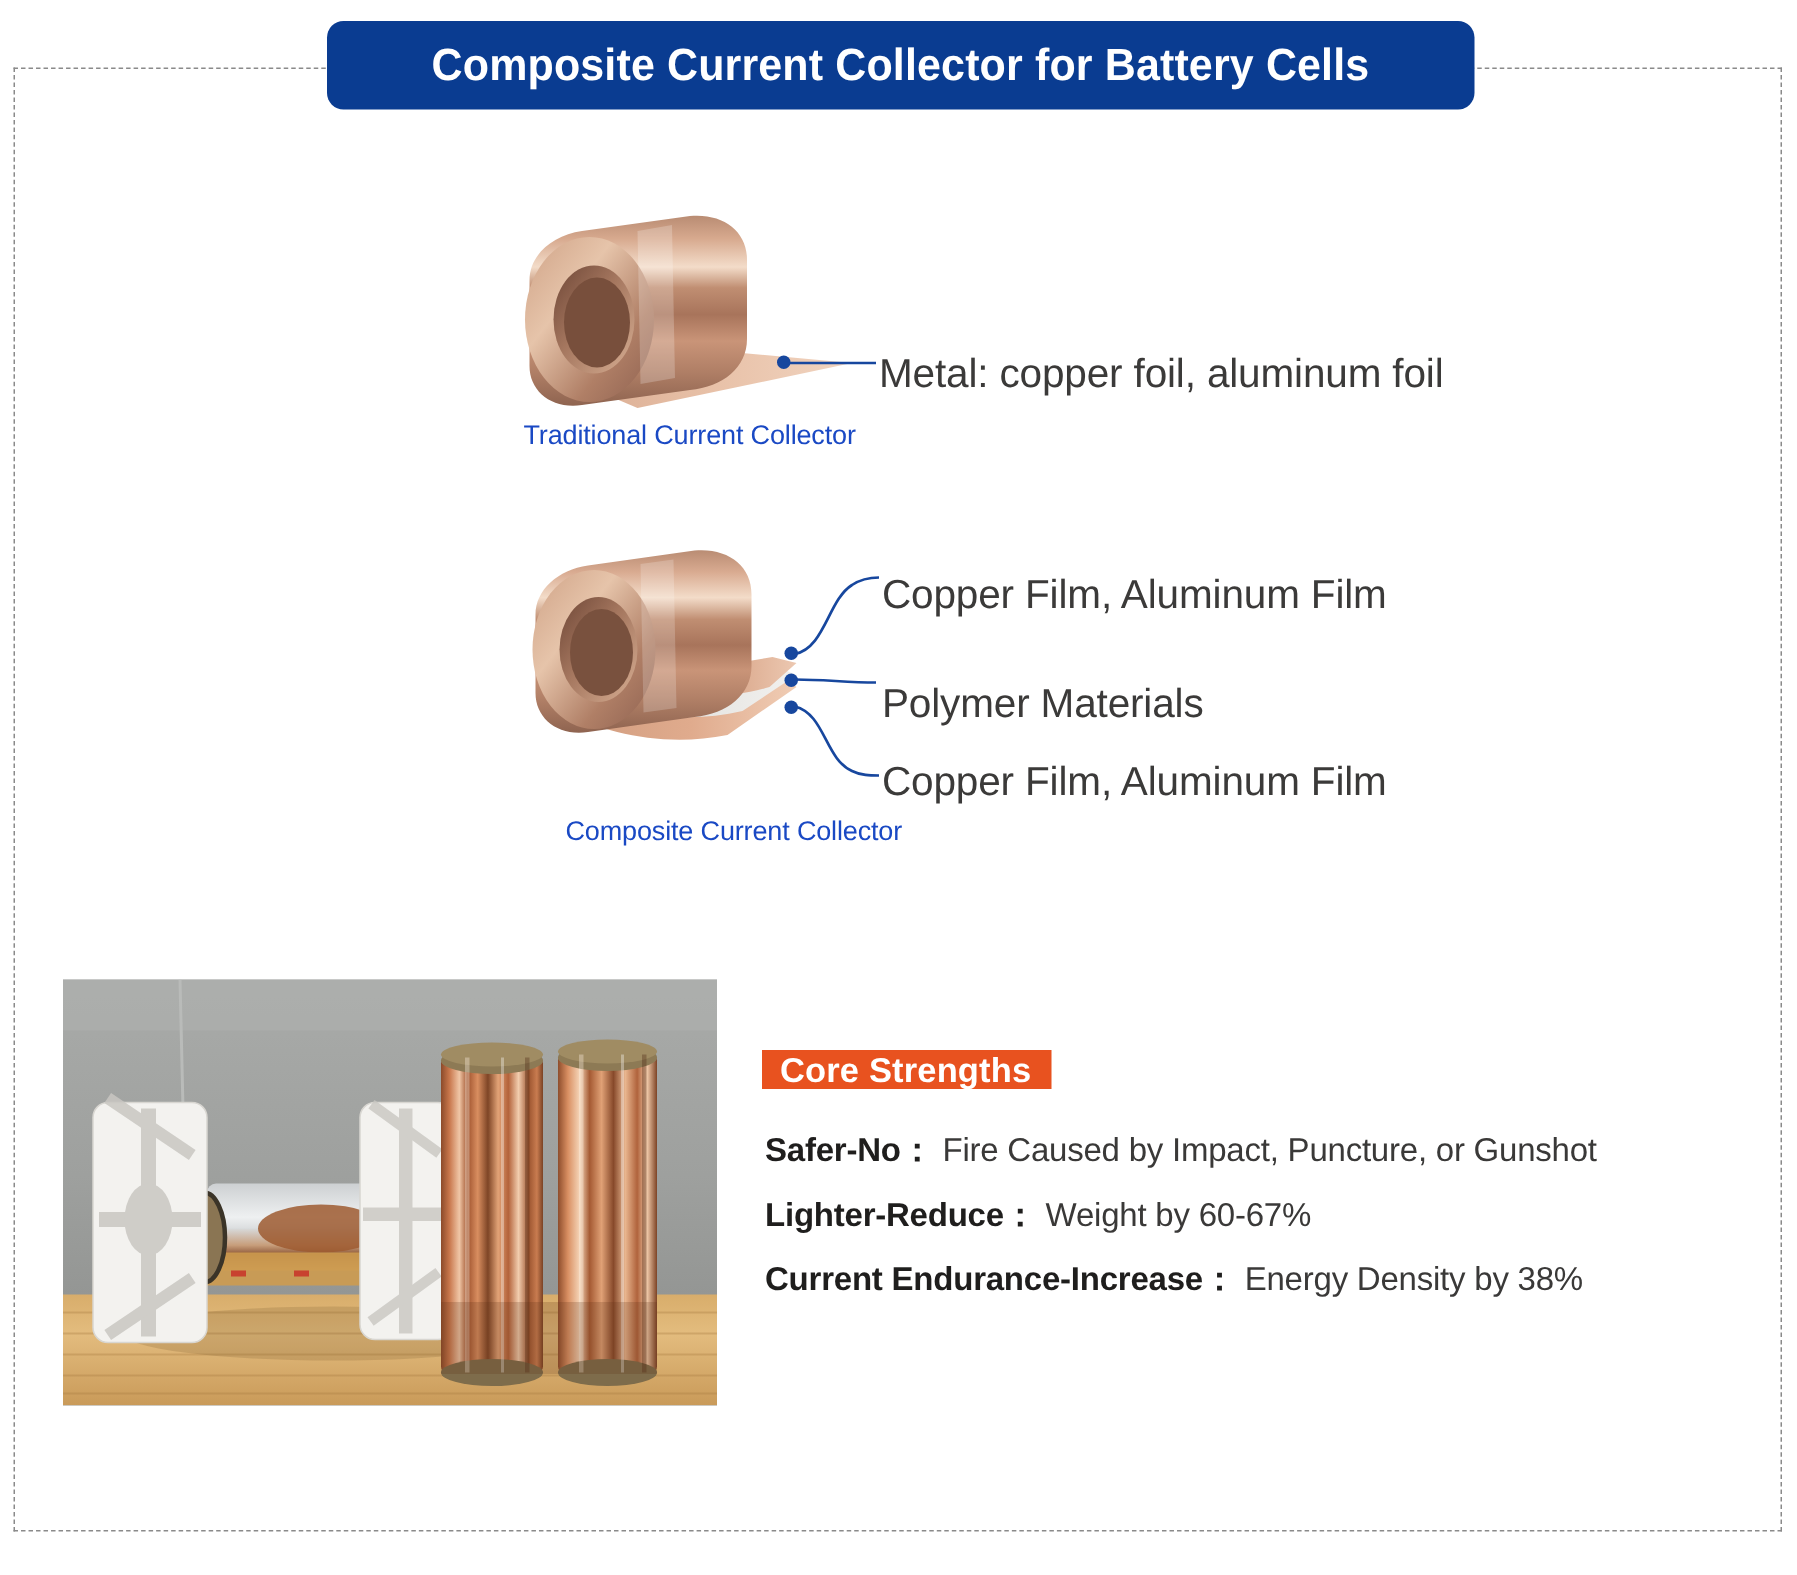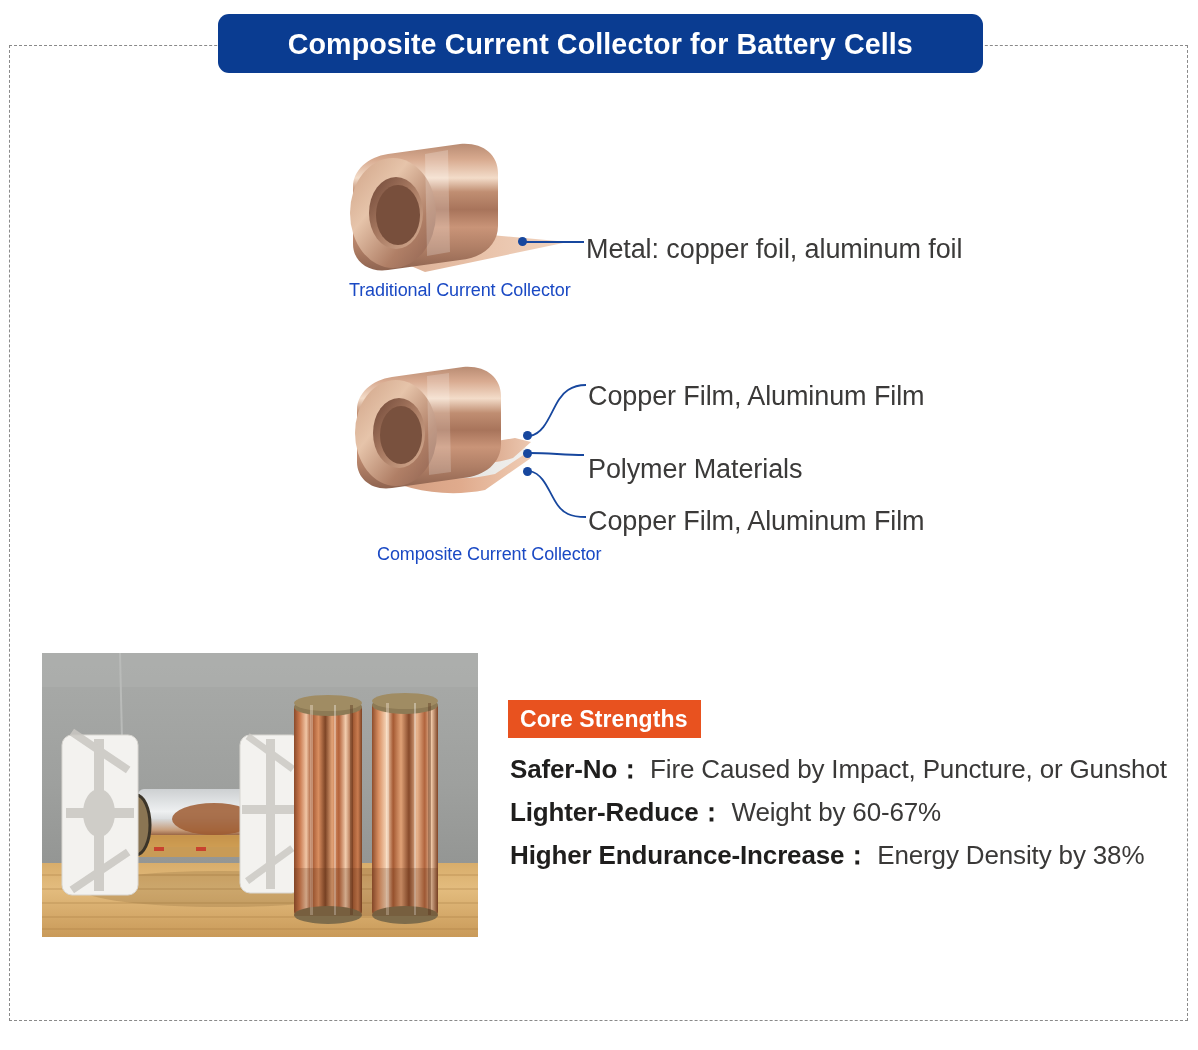--- a/index.html
+++ b/index.html
@@ -44,27 +44,27 @@
 
   
   .photo{
     position:absolute;left:42px;top:653px;width:436px;height:284px;
     overflow:hidden;background:#9fa2a0;
   }
   .photo svg{display:block;}
 
   
   .badge{
-    position:absolute;left:508px;top:700px;height:38px;
+    position:absolute;left:508px;top:700px;height:26px;
     background:#E8521F;color:#fff;font-size:23px;font-weight:bold;
     display:flex;align-items:center;padding:0 13px 0 12px;box-sizing:border-box;
     letter-spacing:.1px;
   }
   .bullet{
-    position:absolute;white-space:nowrap;font-size:26px;color:#2f2e2d;
+    position:absolute;white-space:nowrap;font-size:22px;color:#2f2e2d;
     letter-spacing:-.15px;
   }
   .bullet .k{font-weight:bold;color:#1f1e1d;}
   .bullet .v{font-weight:normal;color:#3a3938;}
 </style>
 </head>
 <body>
 
 <div class="page-frame"></div>
 
@@ -334,15 +334,15 @@
   <span class="k">Safer-No：</span>
   <span class="v">Fire Caused by Impact, Puncture, or Gunshot</span>
 </div>
 
 <div class="bullet" style="left:510px;top:795px;">
   <span class="k">Lighter-Reduce：</span>
   <span class="v">Weight by 60-67%</span>
 </div>
 
 <div class="bullet" style="left:510px;top:838px;">
-  <span class="k">Higher Endurance-Increase：</span>
+  <span class="k">Current Endurance-Increase：</span>
   <span class="v">Energy Density by 38%</span>
 </div>
 
 </body></html>

